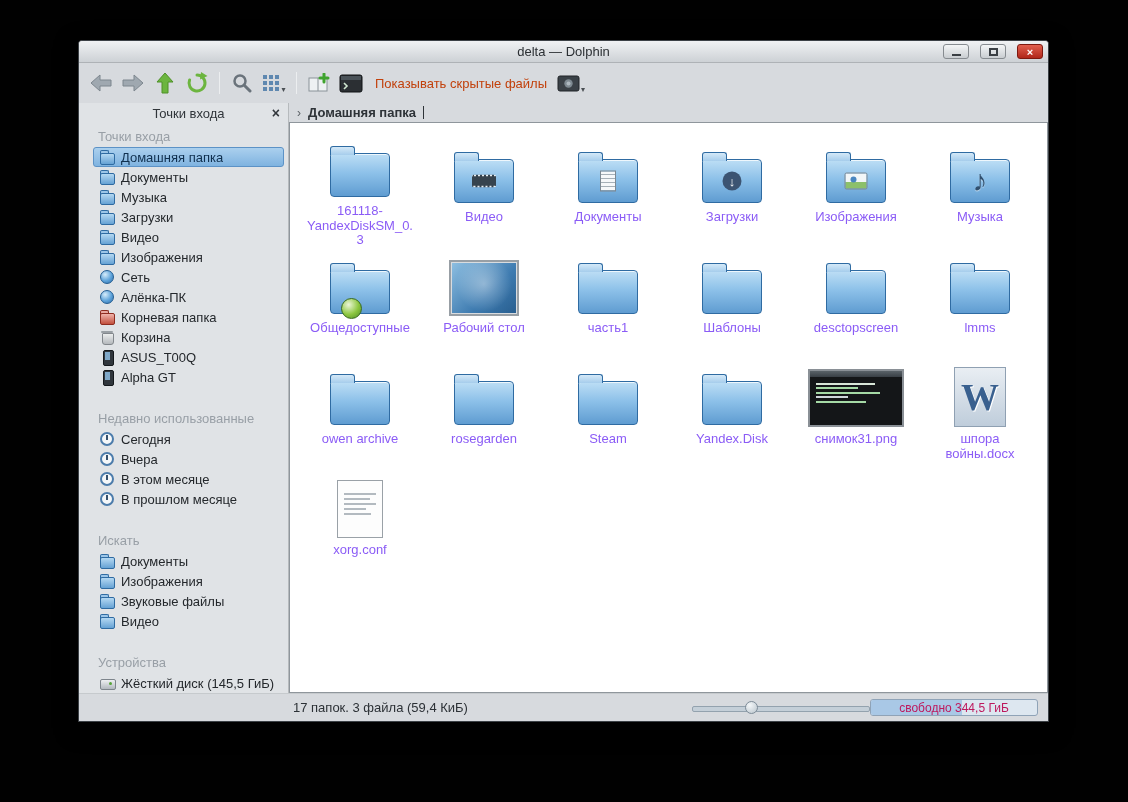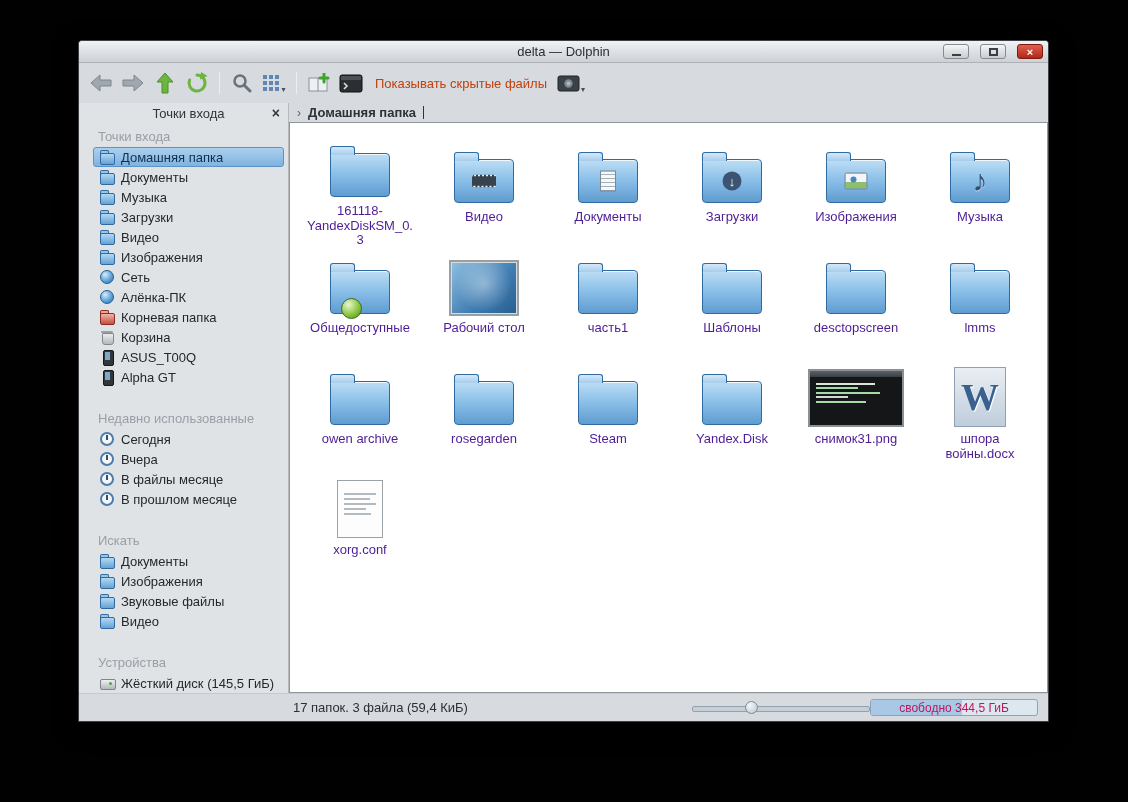--- a/index.html
+++ b/index.html
@@ -47,21 +47,21 @@
   .crumb-chevron { color:#5b6166; font-size:12px; }
   .crumb-path { font-size:13px; font-weight:bold; color:#2e3338; }
   .caret { width:1px; height:13px; background:#2e3338; }
   .fileview { flex:1; background:#fff; border:1px solid #8f969c; overflow:hidden;
     display:grid; grid-template-columns:repeat(6,124px); grid-auto-rows:111px; align-content:start;
     padding:14px 0 0 8px; }
 
   
   .file-item { width:124px; display:flex; flex-direction:column; align-items:center; padding-top:4px; }
   .file-icon { height:64px; display:flex; align-items:flex-end; justify-content:center; }
-  .file-label { margin-top:5px; font-size:13px; line-height:1.12; color:#4c1d95; text-align:center; max-width:110px; word-wrap:break-word; }
+  .file-label { margin-top:5px; font-size:13px; line-height:1.12; color:#8b5cf6; text-align:center; max-width:110px; word-wrap:break-word; }
 
   .folder { position:relative; width:60px; height:44px; border:1px solid #2f6ba2; border-radius:3px 4px 4px 4px;
     background:linear-gradient(#bddef5 0%, #8dc1e9 45%, #5f9cd1 100%);
     box-shadow:inset 0 1px 0 rgba(255,255,255,.75); margin-bottom:2px; }
   .folder::before { content:""; position:absolute; top:-8px; left:-1px; width:23px; height:8px;
     background:linear-gradient(#d4e9f8,#a6cdec); border:1px solid #2f6ba2; border-bottom:none; border-radius:3px 3px 0 0; }
 
   .emblem { position:absolute; left:50%; top:50%; transform:translate(-50%,-50%); display:flex; align-items:center; justify-content:center; }
   .em-film { width:24px; height:13px; background:#36434e; border-radius:2px; border-top:2px dotted #e9eff3; border-bottom:2px dotted #e9eff3; }
   .em-doc { width:16px; height:21px; background:repeating-linear-gradient(#f6f8fa 0 3px,#a6b0b8 3px 4px); border:1px solid #7c8892; }
@@ -287,21 +287,21 @@
             <div class="side-item">
               <span class="si clock"></span>
               <span class="si-label">Сегодня</span>
             </div>
             <div class="side-item">
               <span class="si clock"></span>
               <span class="si-label">Вчера</span>
             </div>
             <div class="side-item">
               <span class="si clock"></span>
-              <span class="si-label">В файлы месяце</span>
+              <span class="si-label">В этом месяце</span>
             </div>
             <div class="side-item">
               <span class="si clock"></span>
               <span class="si-label">В прошлом месяце</span>
             </div>
             <div class="side-header">Искать</div>
             <div class="side-item">
               <span class="si mf"></span>
               <span class="si-label">Документы</span>
             </div>

